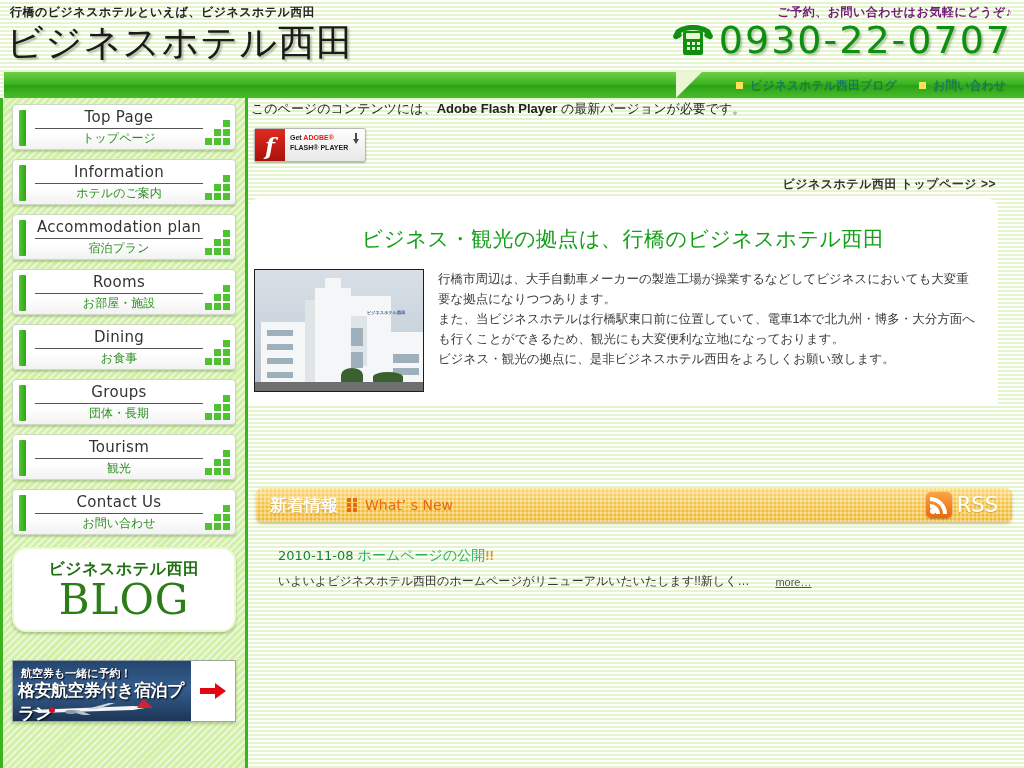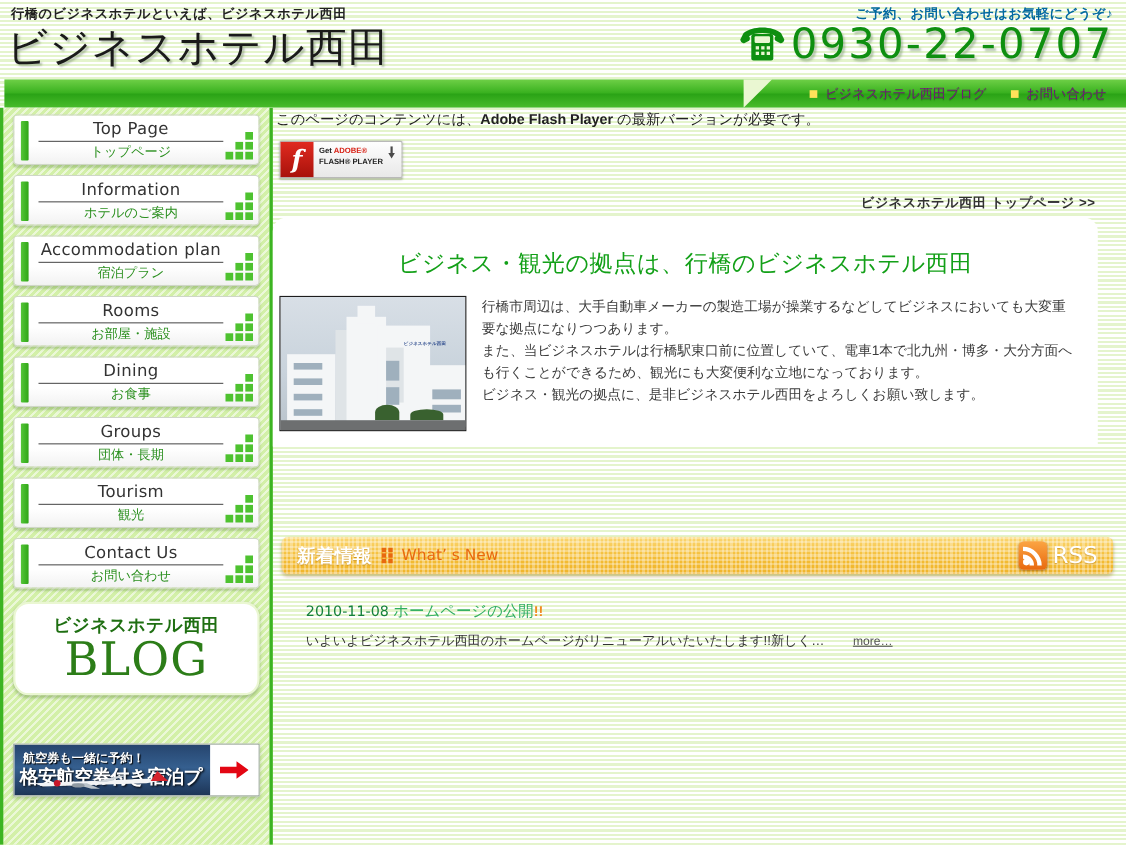--- a/index.html
+++ b/index.html
@@ -30,21 +30,21 @@
   }
   .hdr-logo {
     position: absolute; left: 6px; top: 18px;
     font-size: 37px; font-weight: normal; color: #1a1a1a;
     letter-spacing: 1px;
     text-shadow: 2px 2px 2px rgba(120,140,110,.55);
     font-family: "DejaVu Sans", sans-serif;
   }
   .hdr-reserve {
     position: absolute; right: 12px; top: 4px;
-    font-size: 12px; font-weight: bold; color: #0369a1;
+    font-size: 12px; font-weight: bold; color: #701a75;
     letter-spacing: .5px;
   }
   .hdr-tel {
     position: absolute; right: 12px; top: 18px;
     display: flex; align-items: center; gap: 4px;
   }
   .tel-icon { width: 44px; height: 36px; display: block; }
   .tel-num {
     font-size: 38px; color: #0e8f10; font-weight: normal;
     letter-spacing: 2px;
@@ -69,21 +69,21 @@
     width: 0; height: 0;
     border-top: 26px solid #eaf7d2;
     border-right: 26px solid transparent;
   }
   .topbar-links {
     position: absolute; right: 18px; top: 0; height: 26px;
     display: flex; align-items: center; gap: 22px;
   }
   .tb-link {
     display: flex; align-items: center; gap: 7px;
-    font-size: 12px; color: #701a75; cursor: pointer;
+    font-size: 12px; color: #0f766e; cursor: pointer;
     text-shadow: 0 1px 1px rgba(0,80,0,.45);
   }
   .tb-bullet {
     width: 7px; height: 7px; background: #ffe25a;
     display: inline-block;
   }
 
   
   #sidebar {
     position: absolute; left: 0; top: 98px;
@@ -158,22 +158,22 @@
     font-size: 16px; font-weight: bold; color: #1f6f12;
     letter-spacing: .5px;
   }
   .blog-en {
     font-size: 42px; color: #2c7d18; line-height: .95;
     font-family: "DejaVu Serif", serif; letter-spacing: 1px;
   }
 
   
   .air-banner {
-    margin: 44px 9px 0 9px;
-    height: 48px;
+    margin: 28px 9px 0 9px;
+    height: 62px;
     background: #ffffff;
     border: 1px solid #9aa79a;
     box-shadow: 0 2px 3px rgba(70,110,40,.3);
     display: flex; cursor: pointer; overflow: hidden;
   }
   .air-left {
     position: relative; flex: 1 1 auto; height: 100%;
     background: linear-gradient(to bottom, #26456e 0%, #355f8f 45%, #1d3557 100%);
     overflow: hidden;
   }

